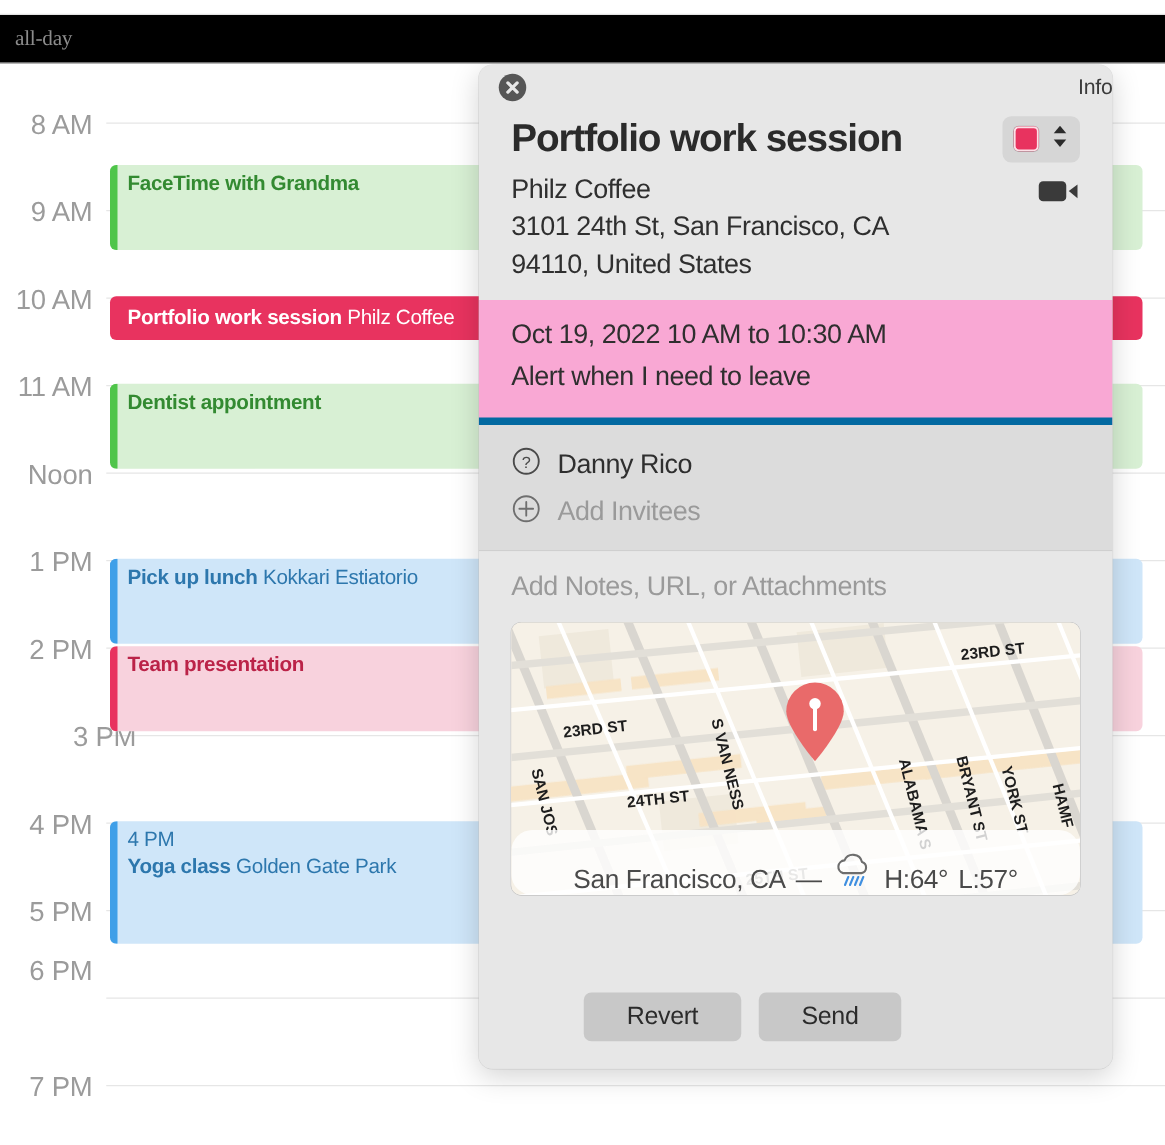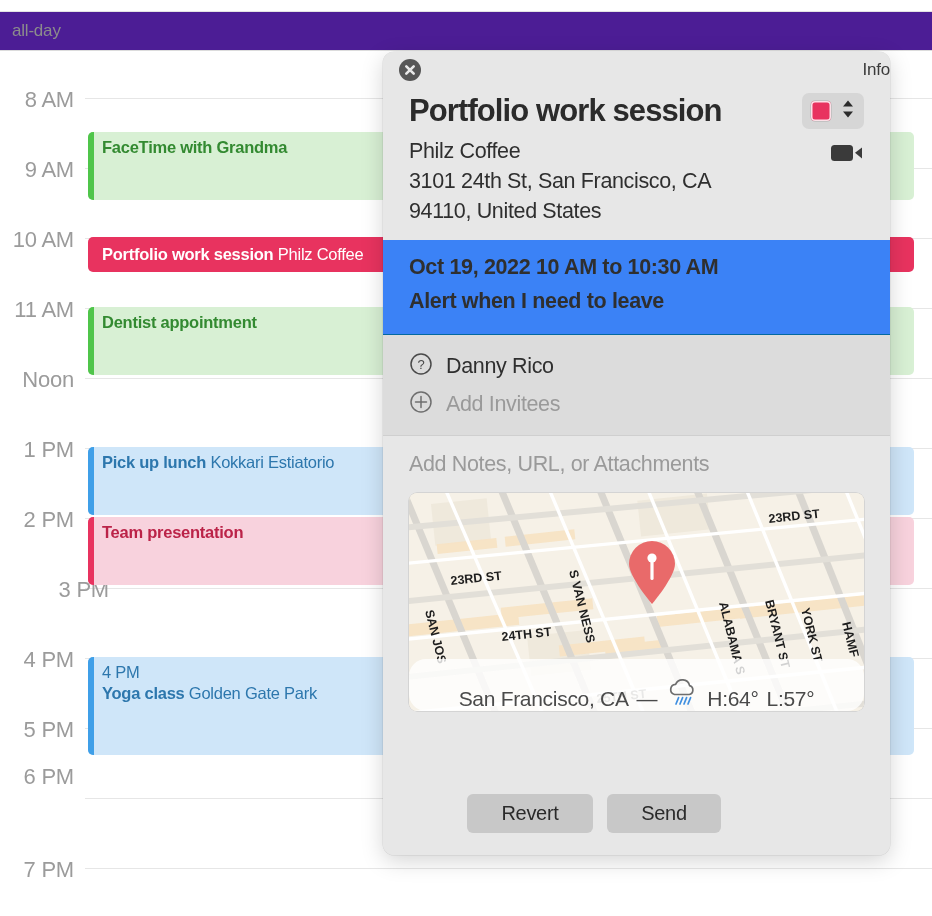--- a/index.html
+++ b/index.html
@@ -31,22 +31,23 @@
     position: absolute;
     left: 0; right: 0; top: 11px;
     height: 1px;
     background: #e3e3e3;
   }
 
   .allday-row {
     position: absolute;
     left: 0; right: 0; top: 12px;
     height: 38px;
-    background: #4c1d95;
+    background: #000000;
     border-bottom: 1px solid #dcdcdc;
+    font-family: Liberation Serif, serif;
   }
   .allday-label {
     position: absolute;
     left: 12px; top: 9px;
     font-size: 17px;
     color: #8c8c8c;
     letter-spacing: -0.2px;
   }
 
   .grid { position: absolute; left: 0; right: 0; top: 50px; bottom: 0; }
@@ -182,25 +183,24 @@
   .loc-lines {
     font-size: 21.5px;
     line-height: 30px;
     color: #2f2f2f;
     letter-spacing: -0.35px;
     max-width: 390px;
   }
   .video-icon { margin-top: 5px; flex: 0 0 auto; }
 
   .sec-time {
-    background: #3b82f6;
+    background: #f9a8d4;
     padding-top: 10px;
     padding-bottom: 16px;
-    border-bottom: 1px solid #0369a1;
-    font-weight: bold;
+    border-bottom: 6px solid #0369a1;
   }
   .time-line, .alert-line {
     font-size: 21.5px;
     line-height: 34px;
     color: #2f2f2f;
     letter-spacing: -0.35px;
   }
 
   .sec-invitees {
     background: #dcdcdc;

